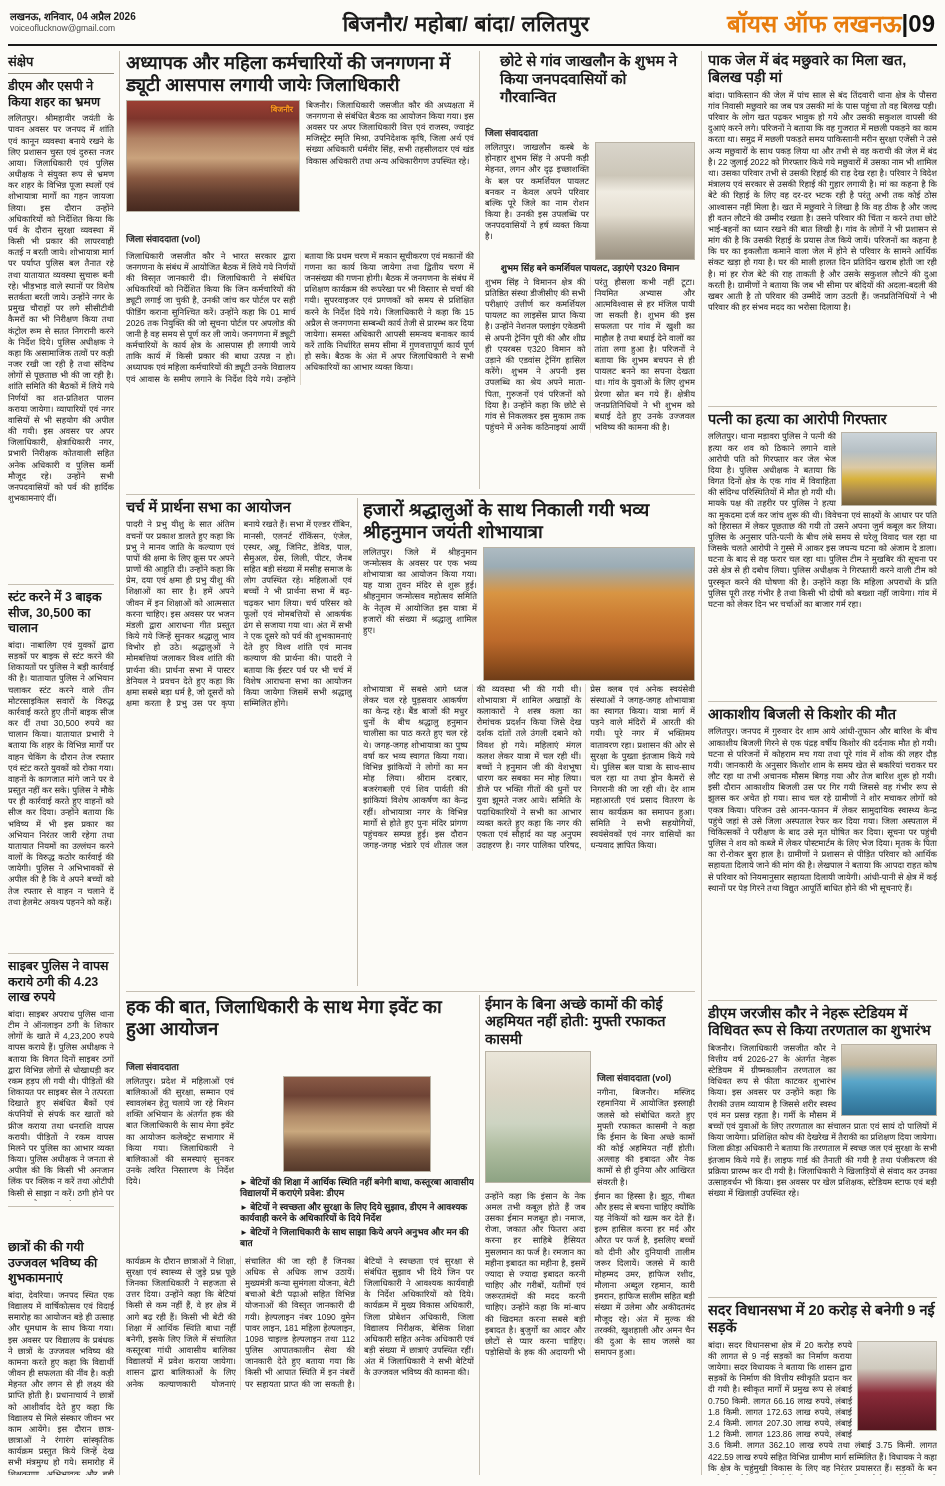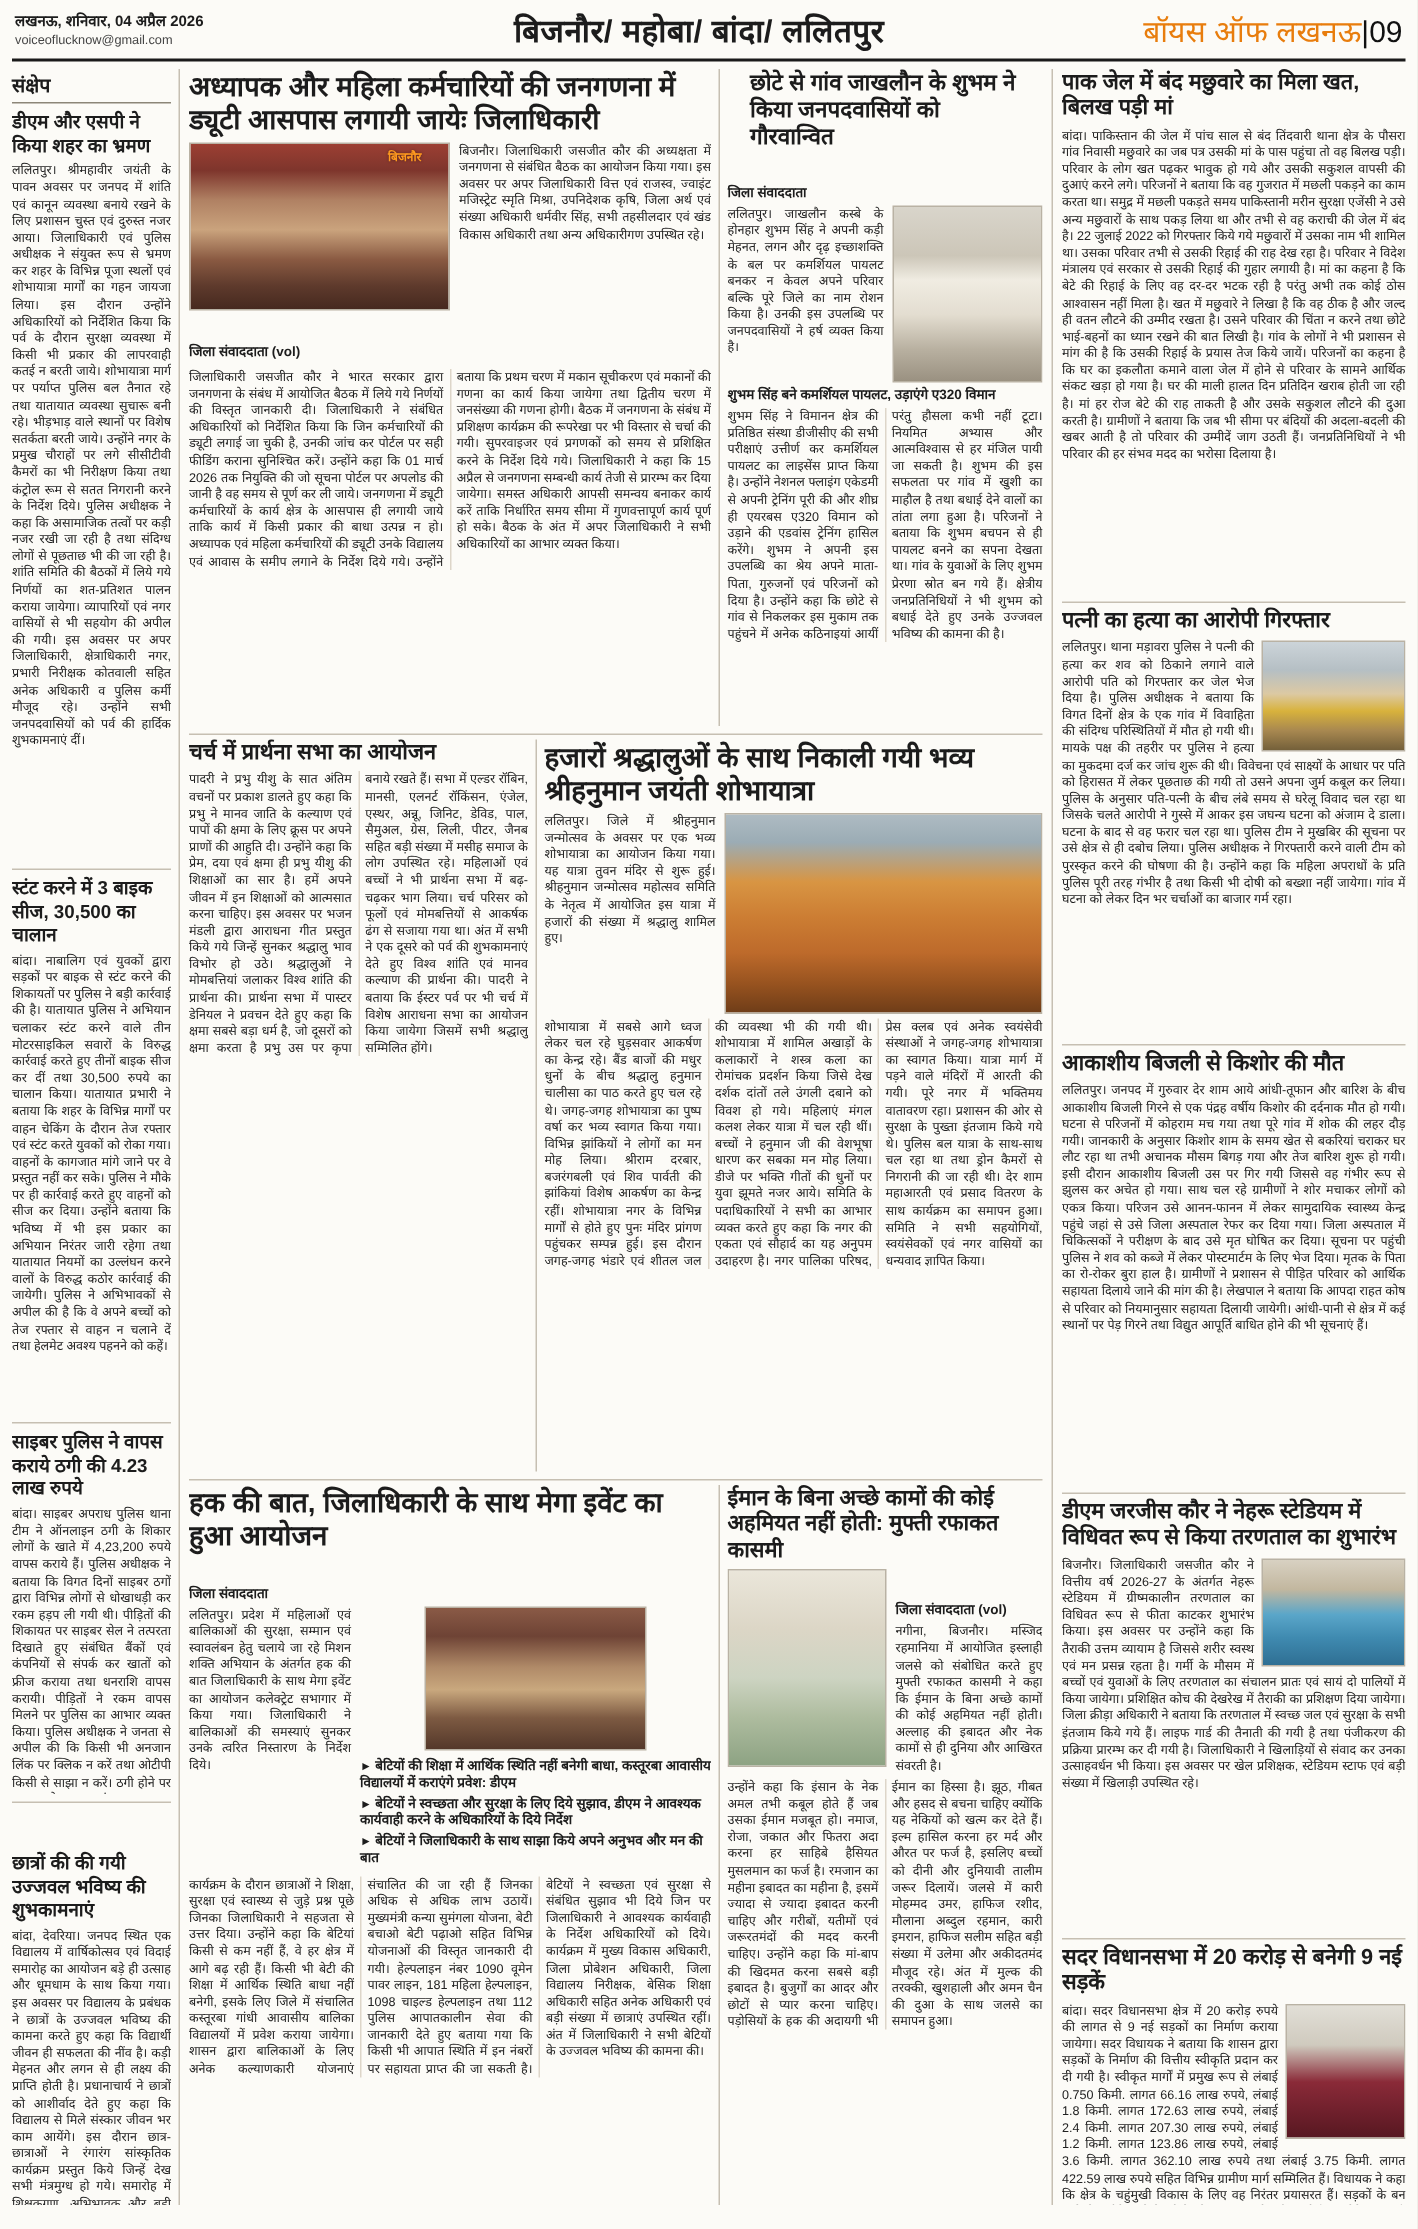--- a/index.html
+++ b/index.html
@@ -5,41 +5,41 @@
   * { margin:0; padding:0; box-sizing:border-box; }
   html,body { background:#e9e6df; }
   body { font-family:"Liberation Sans","DejaVu Sans",sans-serif; color:#1c1c1c; }
   .page { width:945px; height:1486px; background:#fcfbf7; margin:0 auto; padding:4px 8px 6px; overflow:hidden; position:relative; }
 
   
   .masthead { display:flex; align-items:center; justify-content:space-between; padding:2px 2px 5px; border-bottom:2.5px solid #1a1a1a; }
   .mh-left { width:212px; font-size:10px; font-weight:bold; line-height:1.3; }
   .mh-left .email { font-weight:normal; font-size:8.5px; color:#444; }
   .mh-center { font-size:21px; font-weight:bold; letter-spacing:.3px; flex:1; text-align:center; }
-  .mh-right { width:225px; text-align:right; font-size:20px; font-weight:normal; white-space:nowrap; }
+  .mh-right { width:225px; text-align:right; font-size:24px; font-weight:bold; white-space:nowrap; }
   .brand { color:#e87d0d; }
   .pageno, .brand-bar { color:#111; }
 
   
   .main { display:flex; margin-top:5px; height:1424px; }
   .colL { width:112px; flex:none; padding-right:5px; border-right:1px solid #c6bfb2; display:flex; flex-direction:column; }
   .colM { flex:1; padding:0 6px; display:flex; flex-direction:column; min-width:0; }
   .colR { width:236px; flex:none; padding-left:6px; border-left:1px solid #c6bfb2; display:flex; flex-direction:column; }
   .mrow { display:flex; min-height:0; }
   .vdiv { width:1px; background:#c6bfb2; margin:0 5px; flex:none; }
   .sep { border-top:1px solid #c6bfb2; margin:5px 0 3px; flex:none; }
 
   
   .h-xs { font-size:12.5px; font-weight:bold; line-height:1.25; margin:2px 0 3px; }
   .h-sm { font-size:14.5px; font-weight:bold; line-height:1.2; margin:1px 0 3px; }
   .h-md { font-size:15px; font-weight:bold; line-height:1.2; margin:1px 15px 3px; }
   .h-lg { font-size:18.5px; font-weight:bold; line-height:1.18; margin:1px 0 4px; }
   .body-text { font-size:8.4px; line-height:1.33; text-align:justify; color:#222; }
   .byline { font-size:9px; font-weight:bold; margin:20px 0 3px; }
-  .caption { font-size:9px; font-weight:bold; text-align:left; line-height:1.2; margin:3px 0 2px; }
+  .caption { font-size:9px; font-weight:bold; text-align:center; line-height:1.2; margin:3px 0 2px; }
   .cols2 { column-count:2; column-gap:9px; column-rule:1px solid #ddd6c9; margin-top:3px; }
   .cols3 { column-count:3; column-gap:9px; column-rule:1px solid #ddd6c9; margin-top:3px; }
   .sankshep { text-align:left; font-weight:bold; font-size:13px; padding:1px 0 3px; border-bottom:1px solid #8c8678; margin-bottom:3px; flex:none; }
   article { overflow:hidden; }
   .row { display:flex; gap:6px; }
   .stack { display:flex; flex-direction:column; flex:none; }
   .grow { flex:1; min-width:0; }
   .bullets { margin:3px 0 1px; }
   .bullets .bl { font-size:9px; font-weight:bold; line-height:1.28; margin:2px 0; text-align:left; }
   .bullets .bl::before { content:"► "; font-size:8px; }
@@ -47,21 +47,21 @@
   
   .a-dm { height:502px; } .a-stunt { height:360px; } .a-cyber { height:244px; } .a-students { flex:1;margin-top:28px; }
   .row1 { height:438px; } .row2 { height:488px; } .row3 { flex:1; }
   .a-census { width:348px; flex:none; } .a-shubham { flex:1; min-width:0; }
   .a-church { width:226px; flex:none; } .a-hanuman { flex:1; min-width:0; }
   .a-haq { width:348px; flex:none; } .a-iman { flex:1; min-width:0; }
   .a-pak { height:350px; } .a-wife { height:286px; } .a-light { height:290px; } .a-pool { height:288px; } .a-roads { flex:1; }
 
   
   .photo { flex:none; border:1px solid #b9b2a4; position:relative; overflow:hidden; }
-  .ph-watermark { position:absolute; top:2px; right:18px; font-size:8px; font-weight:bold; color:#ff9a1f; text-shadow:0 0 2px #00000066; }
+  .ph-watermark { position:absolute; top:2px; right:6px; font-size:8px; font-weight:bold; color:#ff9a1f; text-shadow:0 0 2px #00000066; }
   .ph-meeting1 { background:linear-gradient(180deg,#9c3f33 0%,#7e352c 16%,#b08163 34%,#caa37d 52%,#8a5a42 70%,#5e3a2c 86%,#46291f 100%); }
   .ph-pilot { background:linear-gradient(180deg,#d9d5cb 0%,#ccc6b8 28%,#f0ece2 42%,#e3ddd0 62%,#b8b0a0 82%,#9a9181 100%); }
   .ph-crowd { background:linear-gradient(180deg,#aebbc2 0%,#9bacb5 14%,#d89543 34%,#cc7d33 52%,#bd6a2b 70%,#96521f 86%,#6f3d18 100%); }
   .ph-church { background:linear-gradient(180deg,#35323c 0%,#4c4754 34%,#756c7e 56%,#8d8196 72%,#4a4450 100%); }
   .ph-meeting2 { background:linear-gradient(180deg,#8a5a46 0%,#6e4335 20%,#b08a68 42%,#c9a87e 58%,#7d5a42 78%,#54382a 100%); }
   .ph-jalsa { background:linear-gradient(180deg,#eae6da 0%,#dcd6c6 30%,#cdd4c2 55%,#aebc9f 75%,#8da383 100%); }
   .ph-arrest { background:linear-gradient(180deg,#ccd4d9 0%,#b5bfc4 26%,#dcc9a3 48%,#d8b23c 64%,#a88850 82%,#74603a 100%); }
   .ph-pool { background:linear-gradient(180deg,#d8d1c2 0%,#c2b79f 28%,#5aa6c9 52%,#3f8ab0 74%,#2f6f93 100%); }
   .ph-portrait { background:linear-gradient(180deg,#e2dfd7 0%,#cfcabe 30%,#8a2a38 58%,#6d1f2b 82%,#571821 100%); }
   .fl-r { float:right; margin:1px 0 3px 5px; }

